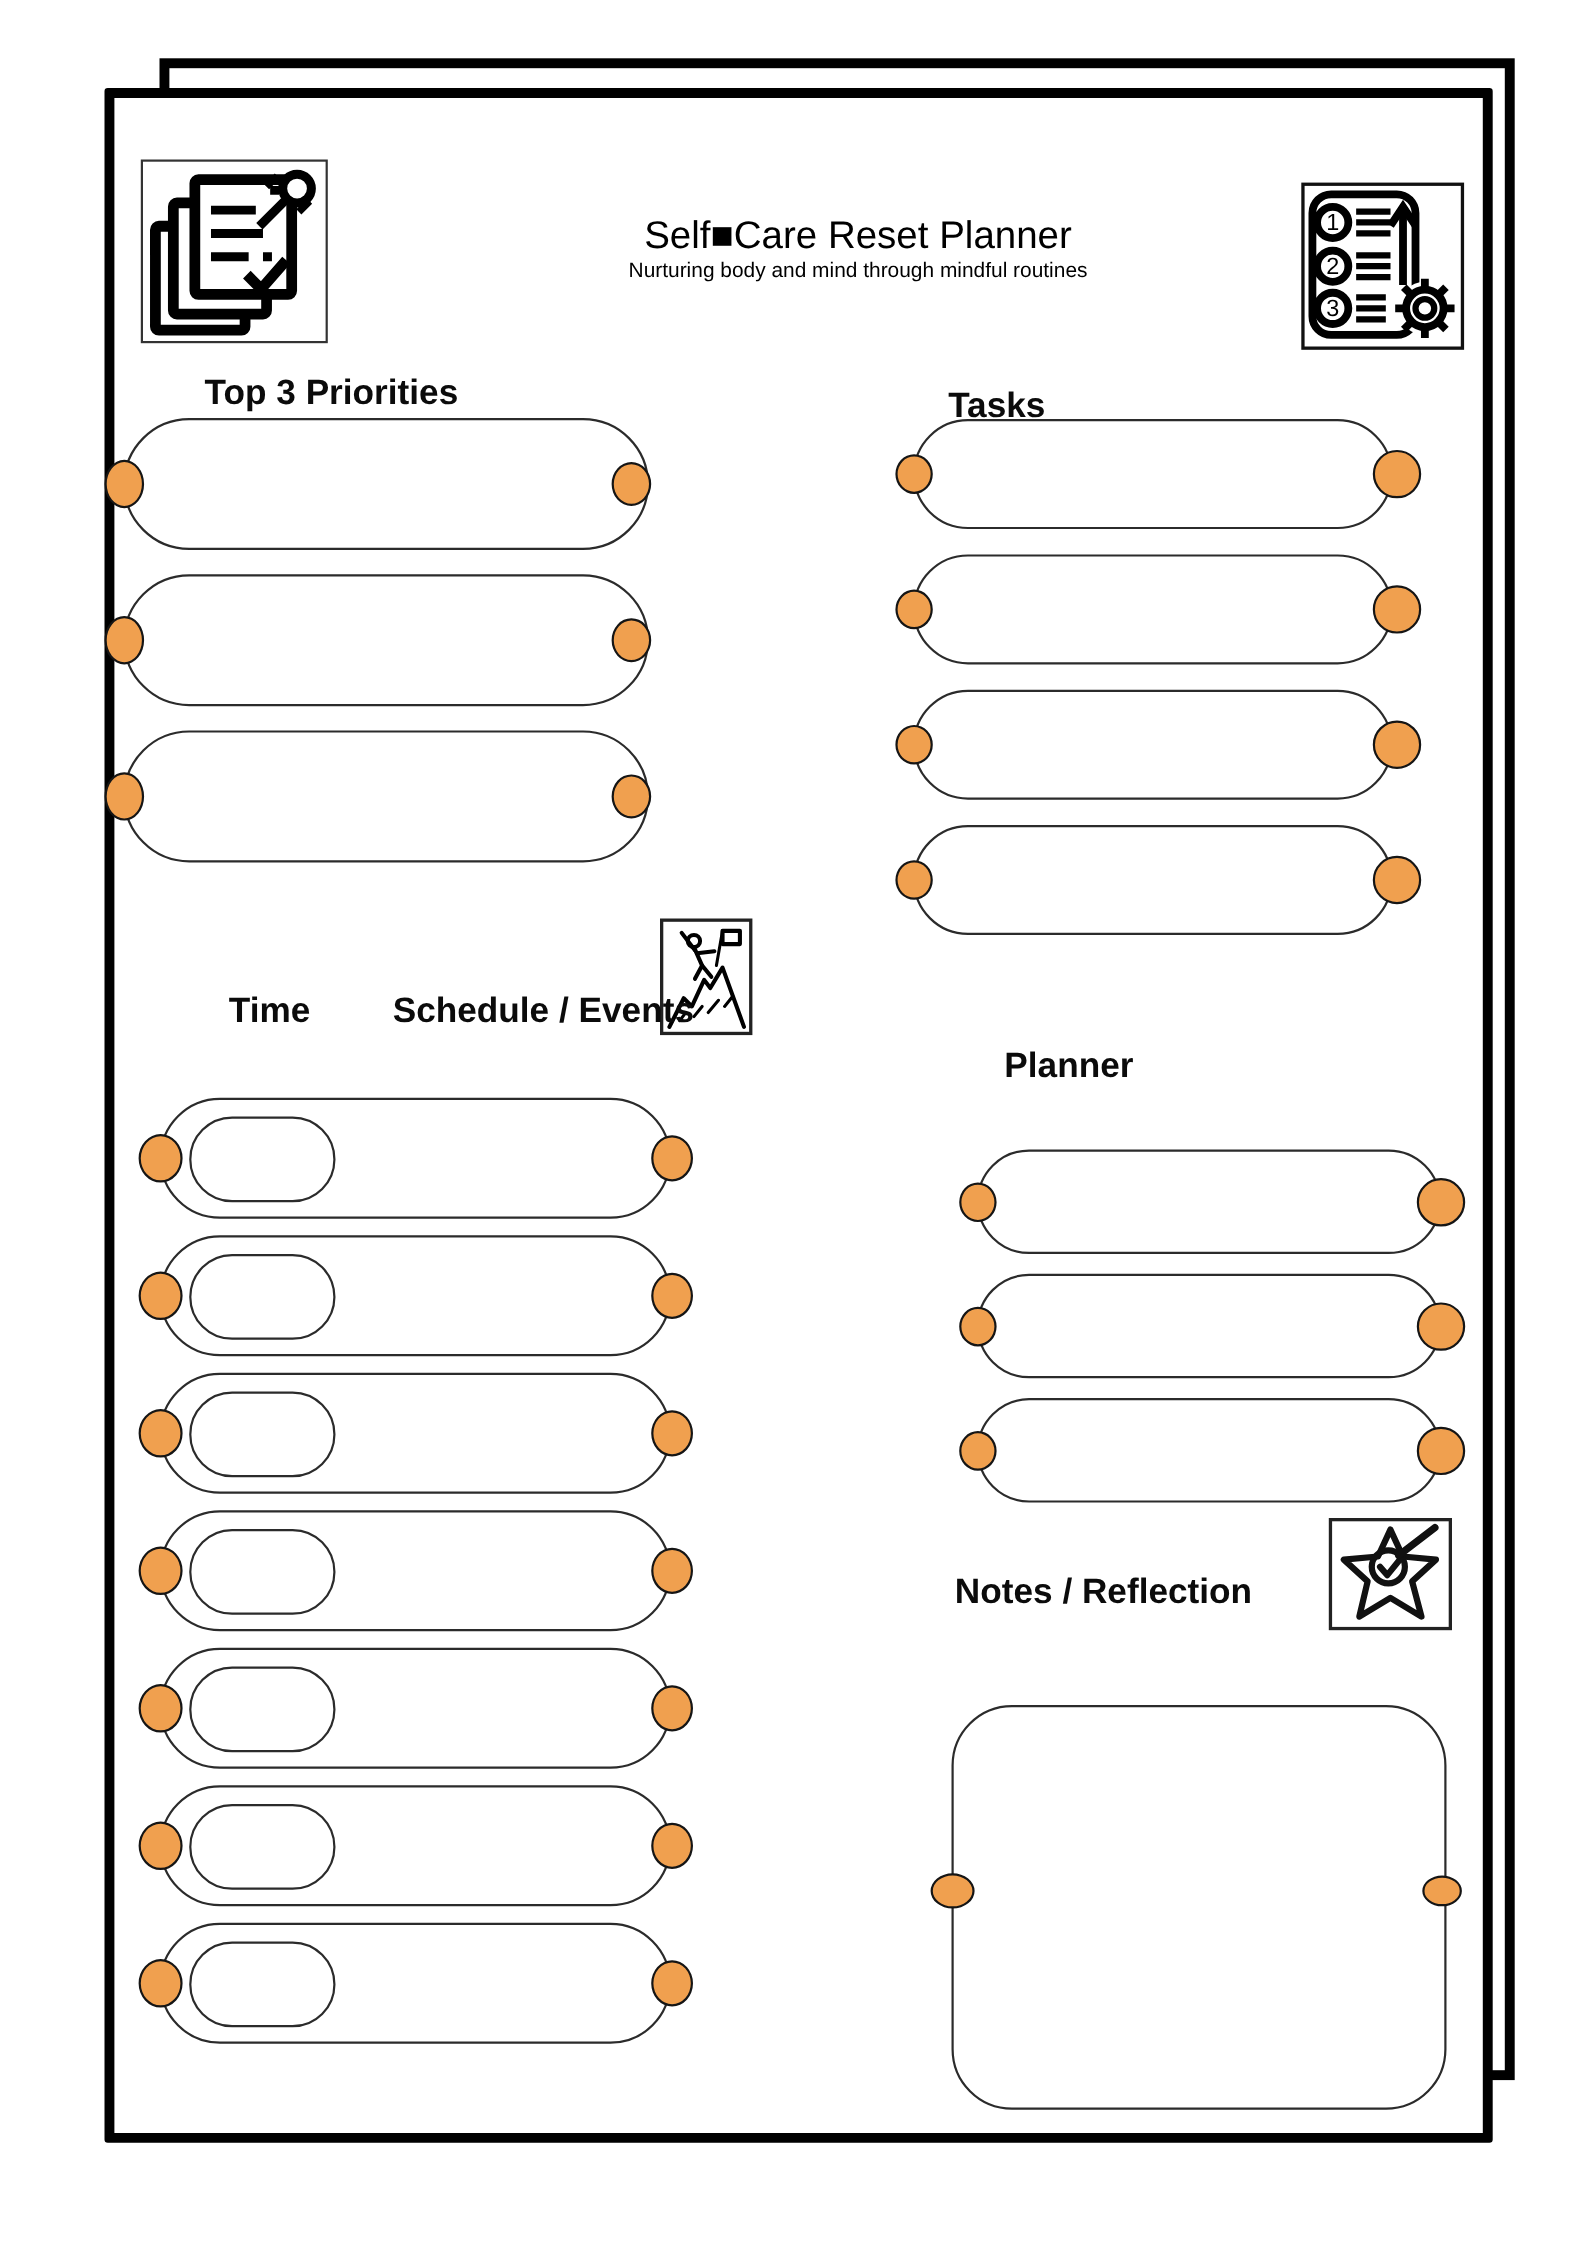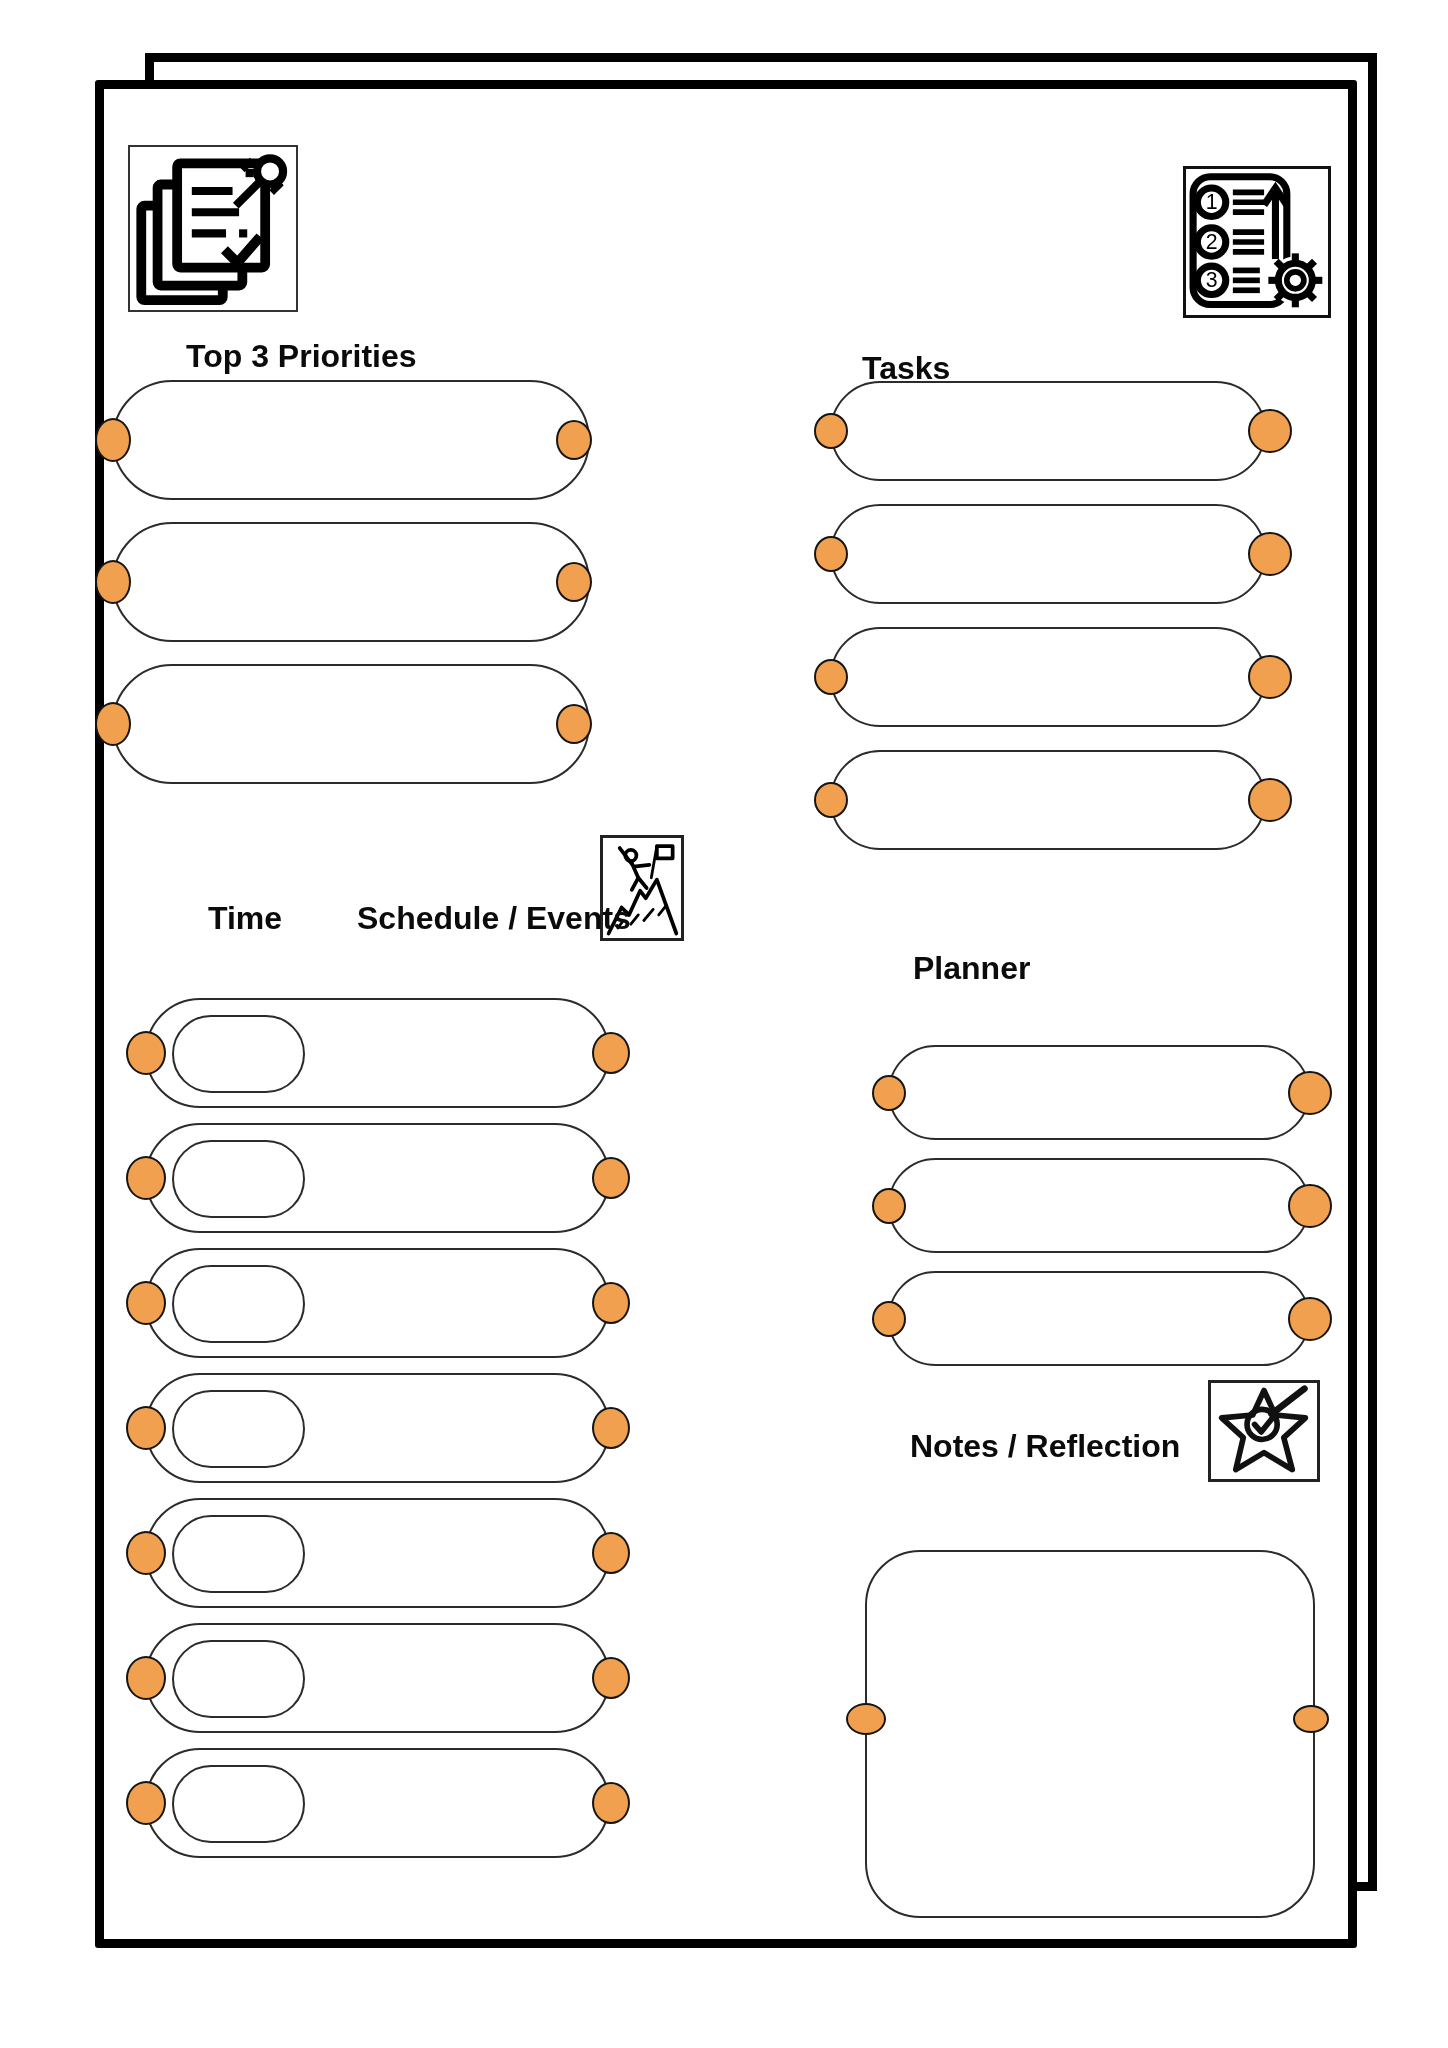--- a/index.html
+++ b/index.html
@@ -92,20 +92,24 @@
       <line x1="37" y1="40" x2="66" y2="40" stroke-width="5"></line>
       <line x1="37" y1="53" x2="58" y2="53" stroke-width="5"></line>
       <line x1="66" y1="53" x2="71" y2="53" stroke-width="5"></line>
       <path d="M57,63 l8,8 l14,-16" stroke-width="6"></path>
       <circle cx="85" cy="15" r="8" fill="#fff" stroke-width="5"></circle>
       <path d="M78,22 L64,36" stroke-width="5"></path>
       <path d="M74,8 l-6,6 M92,22 l-6,6" stroke-width="4"></path>
     </svg>
   </div>
 
+  <div class="title-block">
+    <div class="title">Self■Care Reset Planner</div>
+    <div class="subtitle">Nurturing body and mind through mindful routines</div>
+  </div>
 
   <div class="icon-box box-tr">
     <svg viewBox="0 0 100 100" fill="none" stroke="#000" stroke-width="5">
       <rect x="5" y="4" width="66" height="90" rx="12" fill="#fff"></rect>
       <circle cx="18" cy="22" r="10"></circle>
       <circle cx="18" cy="50" r="10"></circle>
       <circle cx="18" cy="77" r="10"></circle>
       <text x="18" y="27" font-size="15" stroke="none" fill="#000" text-anchor="middle" font-family="Liberation Sans, sans-serif">1</text>
       <text x="18" y="55" font-size="15" stroke="none" fill="#000" text-anchor="middle" font-family="Liberation Sans, sans-serif">2</text>
       <text x="18" y="82" font-size="15" stroke="none" fill="#000" text-anchor="middle" font-family="Liberation Sans, sans-serif">3</text>
@@ -248,19 +252,19 @@
 
   <div class="icon-box box-star">
     <svg viewBox="0 0 112 102" fill="none" stroke="#111" stroke-width="6" stroke-linecap="round" stroke-linejoin="round">      
         <path d="M56,8 L68,34 L100,37 L77,58 L86,92 L56,74 L26,92 L34,58 L11,37 L44,34 Z"></path>
       <circle cx="54" cy="44" r="16"></circle>
       <path d="M46,44 l7,8 l13,-16"></path>
       <path d="M64,33 L99,6" stroke-width="7"></path>
     </svg>
   </div>
 
-  <div class="h" style="left:910px;top:1428px">Notes / Reflection</div>
+  <div class="h" style="left:868px;top:1428px">Notes / Reflection</div>
   <div class="notes-box">
     <span class="dot n-l"></span>
     <span class="dot n-r"></span>
   </div>
 
 </div>
 
 </body></html>

